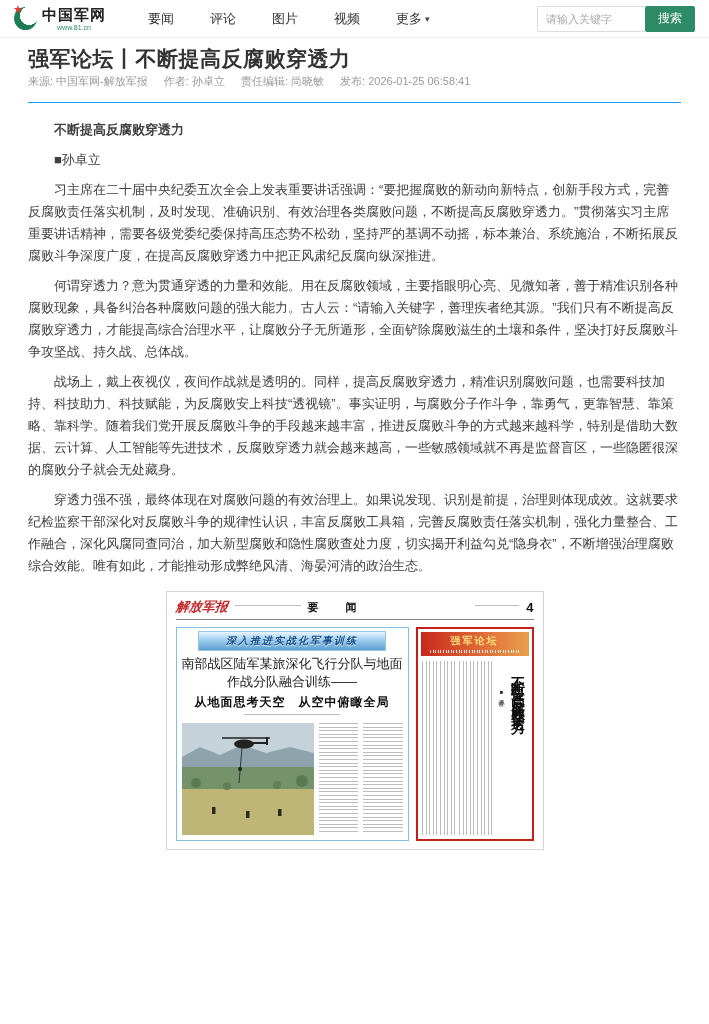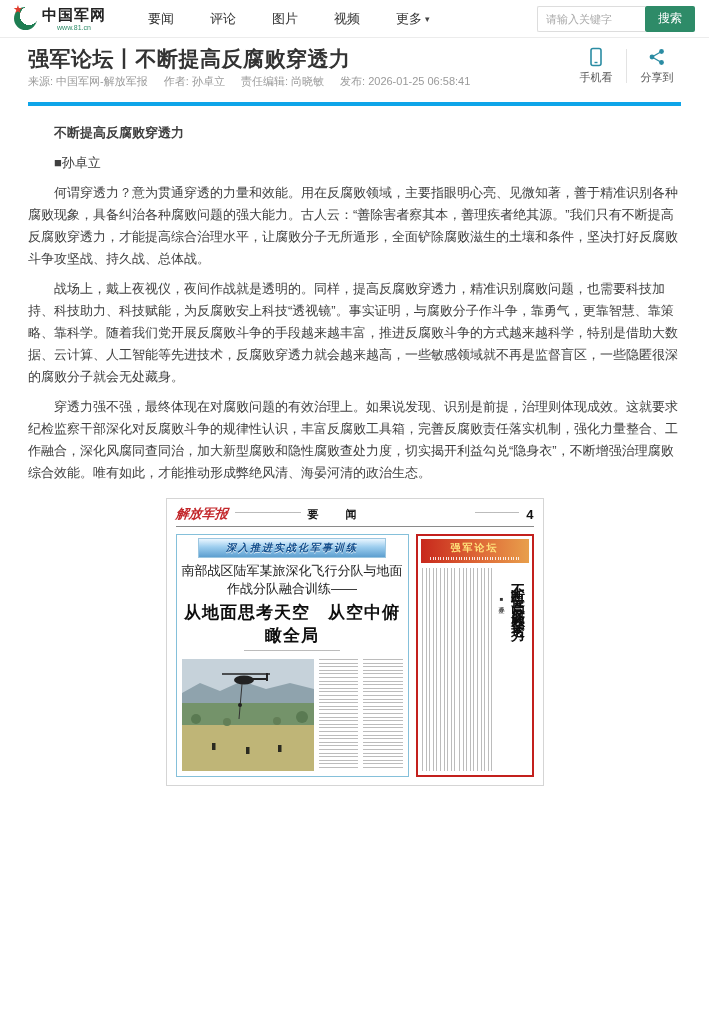--- a/index.html
+++ b/index.html
@@ -39,21 +39,21 @@
     height:26px; padding:0 13px; background:#2e8b68; color:#fff;
     border:none; font-size:12px; border-radius:2px; cursor:pointer;
   }
   
   .main { padding:0 28px; }
   .breadcrumb { font-size:11px; color:#999; margin-top:10px; }
   .breadcrumb a { color:#999; text-decoration:none; cursor:pointer; }
   .bc-sep { margin:0 5px; color:#bbb; }
   .article-head {
     display:flex; justify-content:space-between; align-items:flex-start;
-    margin-top:7px; padding-bottom:13px; border-bottom:4px solid #0ea5e9;
+    margin-top:7px; padding-bottom:13px; border-bottom:1px solid #0ea5e9;
   }
   .title { font-size:21px; font-weight:bold; color:#333; letter-spacing:.5px; }
   .meta { font-size:11px; color:#9a9a9a; display:flex; gap:16px; margin-top:1px; }
   .actions { display:flex; align-items:center; flex:none; margin-top:2px; }
   .action { display:flex; flex-direction:column; align-items:center; gap:3px; font-size:11px; color:#555; cursor:pointer; width:48px; }
   .action svg { display:block; }
   .action-divider { width:1px; height:34px; background:#e3e3e3; margin:0 6px; }
   
   .body { margin-top:8px; }
   .body p { font-size:13px; line-height:22px; color:#404040; text-indent:2em; margin:8px 0; }
@@ -75,21 +75,21 @@
   .paper-main { display:flex; gap:7px; margin-top:7px; align-items:stretch; }
   .lead-box { flex:1; border:1px solid #85c0da; padding:4px 5px 5px; }
   .lead-banner {
     margin:-1px auto 4px; width:85%;
     background:linear-gradient(180deg,#eaf6ff 0%,#9ccdee 45%,#5d9fd0 100%);
     color:#134e8c; font-weight:bold; font-style:italic; text-align:center;
     font-size:10px; padding:2px 0; letter-spacing:2px;
     text-shadow:0 1px 0 rgba(255,255,255,.8); border:1px solid #9cc6e0;
   }
   .lead-kicker { font-size:13px; text-align:center; color:#222; }
-  .lead-headline { font-size:17px; font-weight:bold; text-align:center; margin:3px 0 3px; letter-spacing:1px; color:#0d0d0d; }
+  .lead-headline { font-size:12px; font-weight:bold; text-align:center; margin:3px 0 3px; letter-spacing:1px; color:#0d0d0d; }
   .lead-byline { height:4px; width:96px; margin:0 auto 5px; }
   .lead-photo-row { display:flex; gap:5px; height:112px; }
   .photo1 { width:132px; flex:none; }
   .lead-photo-col { flex:1; }
   .forum-col { width:118px; flex:none; display:flex; flex-direction:column; gap:5px; }
   .forum-box { flex:1; border:2px solid #c3201d; padding:3px; display:flex; flex-direction:column; }
   .forum-banner { background:linear-gradient(90deg,#c8281c,#e0703a 60%,#e89f4b); text-align:center; padding:2px 3px 3px; }
   .forum-banner-t { color:#ffe27a; font-weight:bold; font-size:10px; letter-spacing:2px; }
   .forum-banner-sub { height:3px; margin:2px 6px 0; background-image:repeating-linear-gradient(to right,rgba(255,255,255,.85) 0,rgba(255,255,255,.85) 1px,transparent 1px,transparent 2.6px); }
   .forum-content { flex:1; display:flex; gap:4px; margin-top:4px; padding:1px; }
@@ -133,46 +133,27 @@
   <div class="article-head">
     <div>
       <h1 class="title">强军论坛丨不断提高反腐败穿透力</h1>
       <div class="meta">
         <span>来源: 中国军网-解放军报</span>
         <span>作者: 孙卓立</span>
         <span>责任编辑: 尚晓敏</span>
         <span>发布: 2026-01-25 06:58:41</span>
       </div>
     </div>
-    <div class="actions">
-      <div class="action">
-        <svg width="16" height="20" viewBox="0 0 16 20">
-          <rect x="3" y="1.5" width="10" height="17" rx="2" fill="none" stroke="#2b8ca3" stroke-width="1.6"></rect>
-          <line x1="6.5" y1="15.5" x2="9.5" y2="15.5" stroke="#2b8ca3" stroke-width="1.4"></line>
-        </svg>
-        <span>手机看</span>
-      </div>
-      <div class="action-divider"></div>
-      <div class="action">
-        <svg width="18" height="20" viewBox="0 0 18 20">
-          <circle cx="13.5" cy="4.5" r="2.4" fill="#2b8ca3"></circle>
-          <circle cx="4" cy="10" r="2.4" fill="#2b8ca3"></circle>
-          <circle cx="13.5" cy="15.5" r="2.4" fill="#2b8ca3"></circle>
-          <line x1="4" y1="10" x2="13.5" y2="4.5" stroke="#2b8ca3" stroke-width="1.4"></line>
-          <line x1="4" y1="10" x2="13.5" y2="15.5" stroke="#2b8ca3" stroke-width="1.4"></line>
-        </svg>
-        <span>分享到</span>
-      </div>
-    </div>
   </div>
 
   <div class="body">
     <p class="heading">不断提高反腐败穿透力</p>
     <p>■孙卓立</p>
-    <p>何谓穿透力？意为贯通穿透的力量和效能。用在反腐败领域，主要指眼明心亮、见微知著，善于精准识别各种腐败现象，具备纠治各种腐败问题的强大能力。古人云：“善除害者察其本，善理疾者绝其源。”我们只有不断提高反腐败穿透力，才能提高综合治理水平，让腐败分子无所遁形，全面铲除腐败滋生的土壤和条件，坚决打好反腐败斗争攻坚战、持久战、总体战。</p>
+    <p>习主席在二十届中央纪委五次全会上发表重要讲话强调：“要把握腐败的新动向新特点，创新手段方式，完善反腐败责任落实机制，及时发现、准确识别、有效治理各类腐败问题，不断提高反腐败穿透力。”贯彻落实习主席重要讲话精神，需要各级党委纪委保持高压态势不松劲，坚持严的基调不动摇，标本兼治、系统施治，不断拓展反腐败斗争深度广度，在提高反腐败穿透力中把正风肃纪反腐向纵深推进。</p>
+    <p>何谓穿透力？意为贯通穿透的力量和效能。用在反腐败领域，主要指眼明心亮、见微知著，善于精准识别各种腐败现象，具备纠治各种腐败问题的强大能力。古人云：“请输入关键字，善理疾者绝其源。”我们只有不断提高反腐败穿透力，才能提高综合治理水平，让腐败分子无所遁形，全面铲除腐败滋生的土壤和条件，坚决打好反腐败斗争攻坚战、持久战、总体战。</p>
     <p>战场上，戴上夜视仪，夜间作战就是透明的。同样，提高反腐败穿透力，精准识别腐败问题，也需要科技加持、科技助力、科技赋能，为反腐败安上科技“透视镜”。事实证明，与腐败分子作斗争，靠勇气，更靠智慧、靠策略、靠科学。随着我们党开展反腐败斗争的手段越来越丰富，推进反腐败斗争的方式越来越科学，特别是借助大数据、云计算、人工智能等先进技术，反腐败穿透力就会越来越高，一些敏感领域就不再是监督盲区，一些隐匿很深的腐败分子就会无处藏身。</p>
     <p>穿透力强不强，最终体现在对腐败问题的有效治理上。如果说发现、识别是前提，治理则体现成效。这就要求纪检监察干部深化对反腐败斗争的规律性认识，丰富反腐败工具箱，完善反腐败责任落实机制，强化力量整合、工作融合，深化风腐同查同治，加大新型腐败和隐性腐败查处力度，切实揭开利益勾兑“隐身衣”，不断增强治理腐败综合效能。唯有如此，才能推动形成弊绝风清、海晏河清的政治生态。</p>
 
     <div class="paper-wrap">
       <div class="paper">
 
         <div class="masthead">
           <span class="brand">解放军报</span>
           <span class="m-date sim-h"></span>
           <span class="section-title">要 闻</span>

